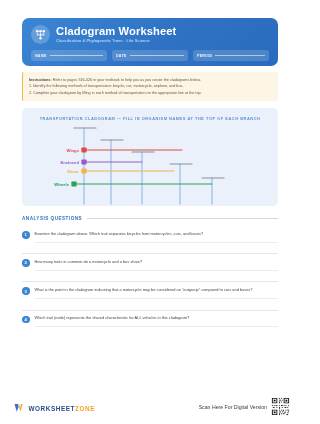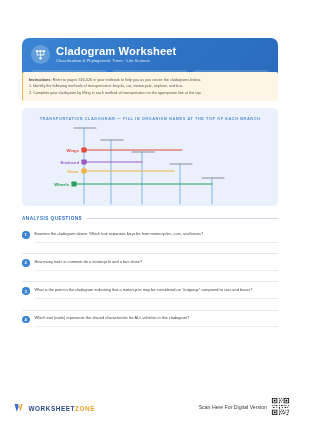--- a/index.html
+++ b/index.html
@@ -10,21 +10,20 @@
     overflow: hidden;
   }
   .page { position: relative; width: 300px; height: 424px; background: #fff; }
 
   
   .header {
     position: absolute; left: 22px; top: 18px; width: 256px; height: 48px;
     background: linear-gradient(135deg, #3b86d4 0%, #2f72c4 55%, #2a6bbd 100%);
     border-radius: 7px;
     padding: 7px 9px 6px 9px;
-    margin-top: 20px;
   }
   .hdr-top { display: flex; align-items: center; gap: 6px; }
   .hdr-badge {
     width: 19px; height: 19px; border-radius: 50%;
     background: rgba(255,255,255,0.22);
     display: flex; align-items: center; justify-content: center;
     flex: 0 0 auto;
   }
   .hdr-badge svg { display: block; }
   .hdr-title {

